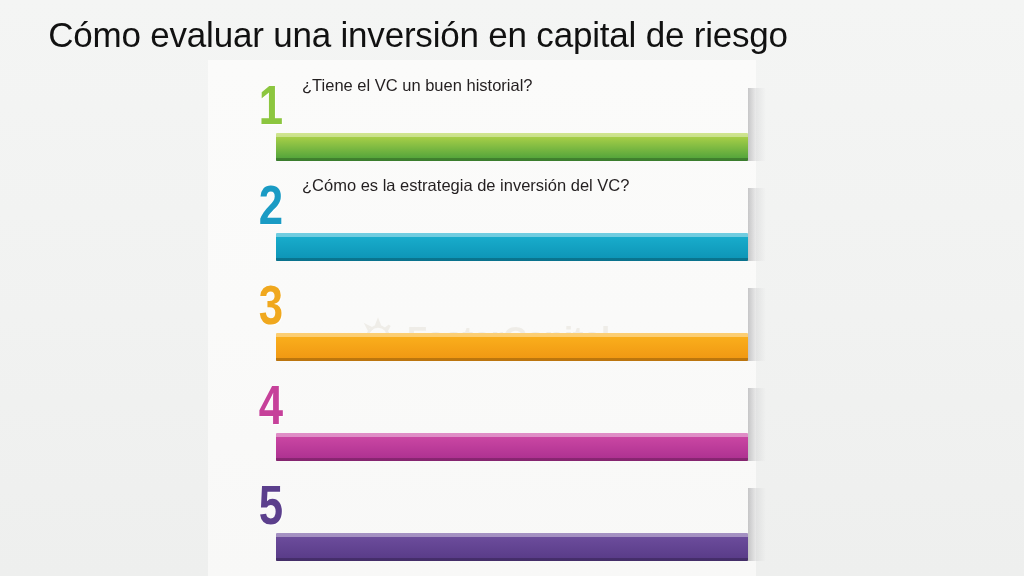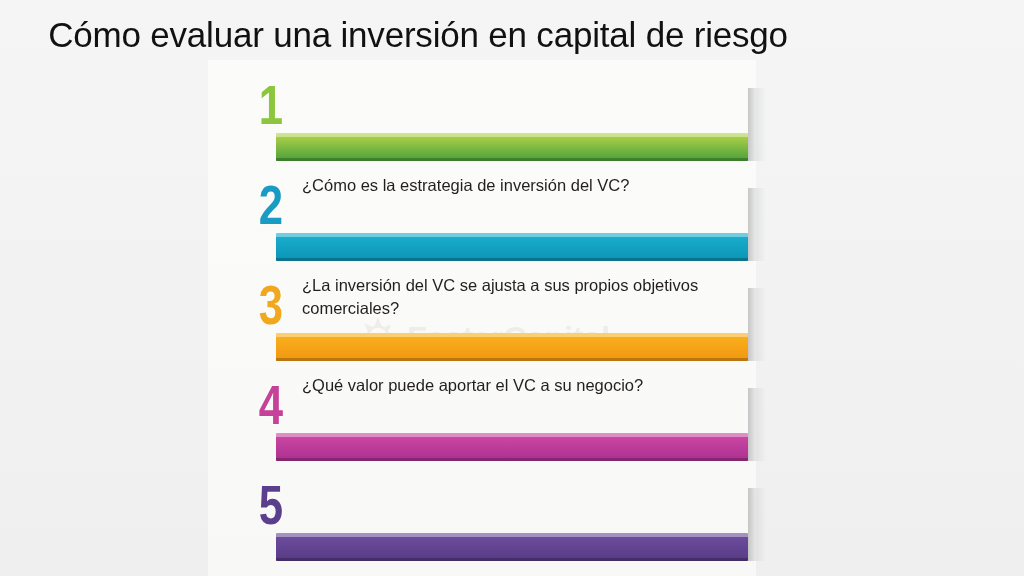--- a/index.html
+++ b/index.html
@@ -177,20 +177,21 @@
         <circle cx="24" cy="24" r="11"></circle>
         <path d="M24 7 L26 12 L22 12 Z M41 24 L36 26 L36 22 Z M24 41 L22 36 L26 36 Z M7 24 L12 22 L12 26 Z
                  M36 12 L32 15 L33 18 Z M36 36 L33 30 L30 33 Z M12 36 L15 32 L18 33 Z M12 12 L18 15 L15 18 Z"></path>
       </g>
     </svg>
     <div class="wm-text" style="color: rgb(216, 210, 196);">FasterCapital</div>
   </div>
 
   <div class="step" id="step-1">
     <div class="step-num" style="color: rgb(140, 198, 63);">1</div>
+    <div class="step-text">¿Tiene el VC un buen historial?</div>
   </div>
   <div class="bar-wrap" id="bar-1">
     <div class="bar" style="background: linear-gradient(rgb(182, 214, 74) 0%, rgb(74, 160, 58) 100%);">
         <div class="bar-gloss"></div>
       </div>
   </div>
   <div class="fold" id="fold-1"></div>
 
   <div class="step" id="step-2">
     <div class="step-num" style="color: rgb(26, 155, 196);">2</div>
@@ -198,32 +199,30 @@
   </div>
   <div class="bar-wrap" id="bar-2">
     <div class="bar" style="background: linear-gradient(rgb(26, 176, 207) 0%, rgb(12, 147, 181) 100%);">
         <div class="bar-gloss"></div>
       </div>
   </div>
   <div class="fold" id="fold-2"></div>
 
   <div class="step" id="step-3">
     <div class="step-num" style="color: rgb(240, 168, 30);">3</div>
-    <div class="step-text">¿La inversión del VC se ajusta a sus propios objetivos comerciales?</div>
   </div>
   <div class="bar-wrap" id="bar-3">
     <div class="bar" style="background: linear-gradient(rgb(251, 178, 29) 0%, rgb(240, 150, 18) 100%);">
         <div class="bar-gloss"></div>
       </div>
   </div>
   <div class="fold" id="fold-3"></div>
 
   <div class="step" id="step-4">
     <div class="step-num" style="color: rgb(198, 65, 154);">4</div>
-    <div class="step-text">¿Qué valor puede aportar el VC a su negocio?</div>
   </div>
   <div class="bar-wrap" id="bar-4">
     <div class="bar" style="background: linear-gradient(rgb(207, 74, 166) 0%, rgb(171, 47, 143) 100%);">
         <div class="bar-gloss"></div>
       </div>
   </div>
   <div class="fold" id="fold-4"></div>
 
   <div class="step" id="step-5">
     <div class="step-num" style="color: rgb(91, 63, 140);">5</div>

